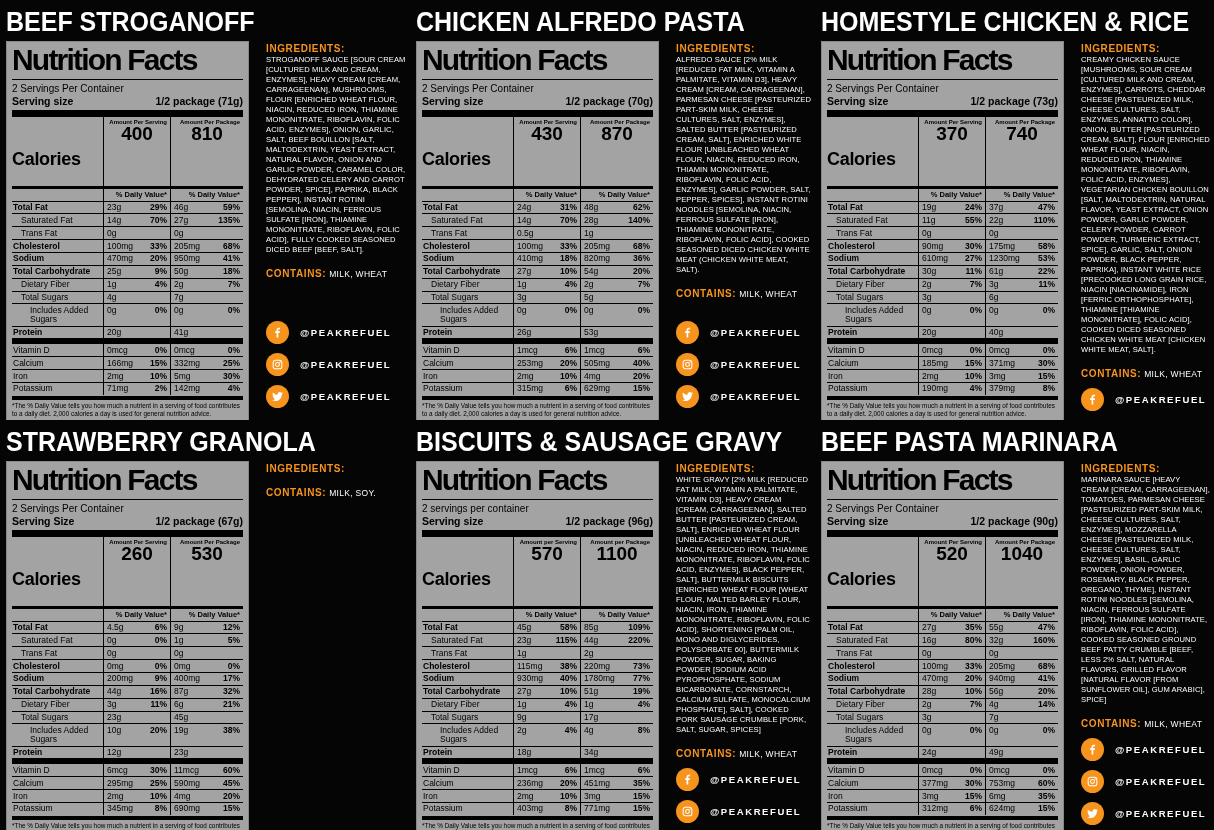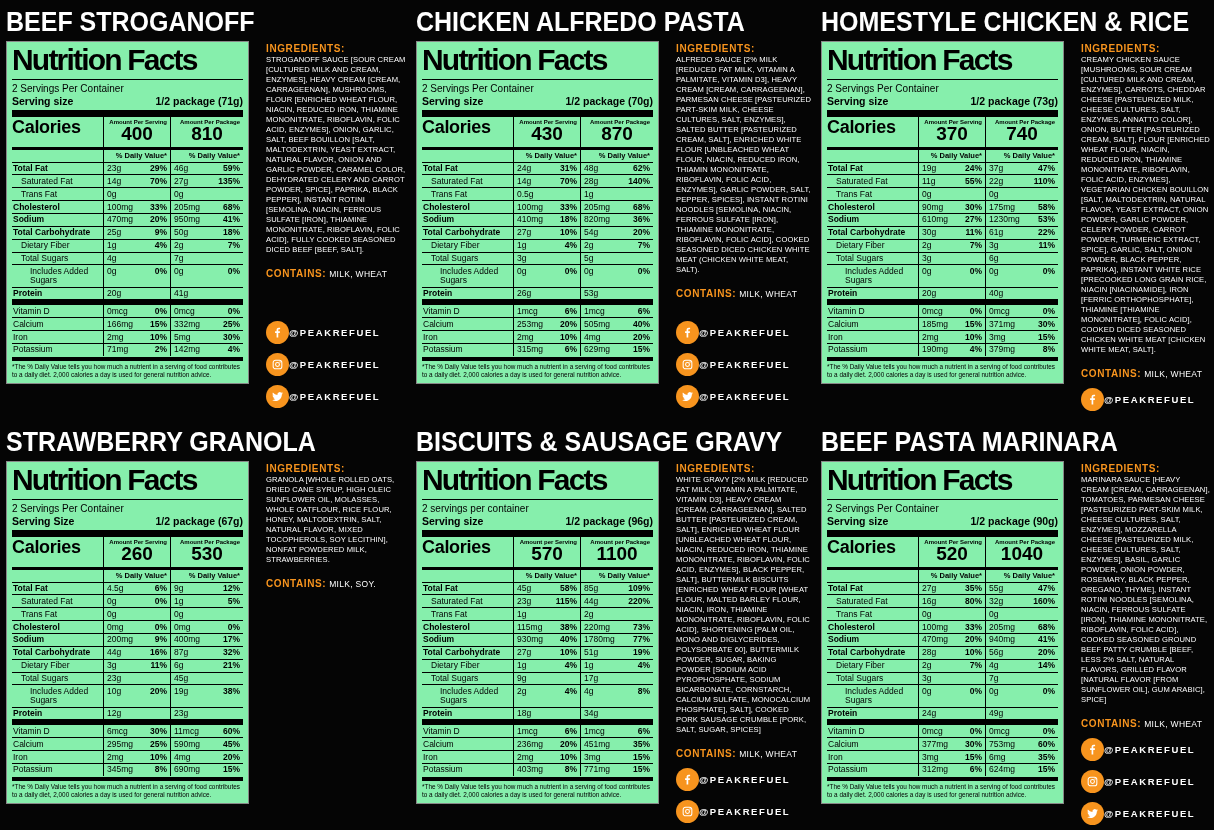--- a/index.html
+++ b/index.html
@@ -7,32 +7,32 @@
               font-family:"Liberation Sans", sans-serif; }
   #sheet { display:grid; grid-template-columns:410px 405px 399px; grid-template-rows:420px 410px;
            width:1214px; height:790px; }
   .card { display:flex; flex-direction:column; padding:5px 4px 4px 6px; overflow:hidden; }
   .title { color:#fff; font-weight:700; font-size:25px; letter-spacing:0px; line-height:1.2;
            height:36px; white-space:nowrap; font-family:"Liberation Sans",sans-serif;
            transform:scaleY(1.08); transform-origin:left top; }
   .body { flex:1; display:flex; gap:9px; align-items:stretch; min-height:0; }
 
   
-  .nf { width:243px; flex:0 0 243px; background:#86efac; color:#000; border:1px solid #888;
+  .nf { width:243px; flex:0 0 243px; background:#a3a3a3; color:#000; border:1px solid #888;
         padding:3px 5px 4px; align-self:flex-start; }
   .nf-head { font-size:30px; font-weight:700; letter-spacing:-1.8px; line-height:1.02;
              border-bottom:1px solid #000; padding-bottom:3px; white-space:nowrap; }
   .nf-servings { font-size:10px; padding-top:3px; }
   .nf-ssrow { display:flex; justify-content:space-between; font-size:10.5px; font-weight:700;
               padding:1px 0 3px; }
   .bar { height:7px; background:#000; }
   .bar2 { height:5px; background:#000; }
   .g3 { display:grid; grid-template-columns:1fr 67px 73px; }
   .c2,.c3 { border-left:1px solid #000; padding:0 3px; }
-  .cal-word { font-size:18px; font-weight:700; align-self:end; letter-spacing:-0.3px; padding-bottom:9px; }
+  .cal-word { font-size:18px; font-weight:700; align-self:end; letter-spacing:-0.3px; padding-bottom:16px;margin-top:32px; }
   .cal-h { font-size:6px; font-weight:700; text-align:right; padding-top:2px; }
   .cal-v { font-size:19px; font-weight:700; text-align:center; line-height:0.95; }
   .dvrow { border-top:3px solid #000; }
   .dvrow .c2,.dvrow .c3 { font-size:7.5px; font-weight:700; text-align:right; padding:1.5px 3px; }
   .nrow { border-top:1px solid #000; font-size:8.5px; line-height:1.1; }
   .nrow .name { padding:1.5px 2px 1px 1px; }
   .nrow.b .name { font-weight:700; }
   .nrow.i1 .name { padding-left:9px; }
   .nrow.i2 .name { padding-left:18px; }
   .nrow .c2,.nrow .c3 { display:flex; justify-content:space-between; padding:1.5px 3px 1px; }
@@ -40,21 +40,21 @@
   .footnote { border-top:4px solid #000; margin-top:1px; font-size:6.4px; line-height:1.3;
               padding-top:2px; }
 
   
   .side { flex:1; display:flex; flex-direction:column; padding-top:2px; min-width:0;margin-left:8px; }
   .ing-h { color:var(--accent); font-weight:700; font-size:10px; letter-spacing:0.6px; display:block; }
   .ing-t { color:#fff; font-size:7.6px; line-height:1.32; letter-spacing:0.1px; display:block; margin-top:1px; }
   .contains { margin-top:13px; color:#fff; font-size:8.5px; letter-spacing:0.3px; }
   .contains .ing-h { display:inline; font-size:10px; margin-right:3px; }
   .social { margin-top:auto; padding-bottom:8px; }
-  .soc-row { display:flex; align-items:center; gap:0; margin-top:9px; }
+  .soc-row { display:flex; align-items:center; gap:11px; margin-top:9px; }
   .soc-icon { width:23px; height:23px; border-radius:50%; background:var(--accent);
               display:flex; align-items:center; justify-content:center; flex:0 0 23px; }
   .soc-icon svg { width:13px; height:13px; display:block; }
   .soc-handle { color:#fff; font-size:9.5px; font-weight:700; letter-spacing:1.6px; }
 </style>
 </head>
 <body style="background: rgb(5, 5, 5);">
 
 <div id="sheet">
   <section class="card">
@@ -917,21 +917,20 @@
                 <span class="amt">690mg</span>
                 <span class="dv">15%</span>
               </div>
             </div>
           </div>
         <div class="footnote">*The % Daily Value tells you how much a nutrient in a serving of food contributes to a daily diet, 2,000 calories a day is used for general nutrition advice.</div>
       </div>
       <div class="side">
         <div class="ing">
           <span class="ing-h">INGREDIENTS:</span>
-          <span class="ing-t">GRANOLA [WHOLE ROLLED OATS, DRIED CANE SYRUP, HIGH OLEIC SUNFLOWER OIL, MOLASSES, WHOLE OATFLOUR, RICE FLOUR, HONEY, MALTODEXTRIN, SALT, NATURAL FLAVOR, MIXED TOCOPHEROLS, SOY LECITHIN], NONFAT POWDERED MILK, STRAWBERRIES.</span>
         </div>
         <div class="contains">
           <span class="ing-h">CONTAINS:</span><span>MILK, SOY.</span>
         </div>
 
       </div>
     </div>
   </section>
 
   <section class="card">

